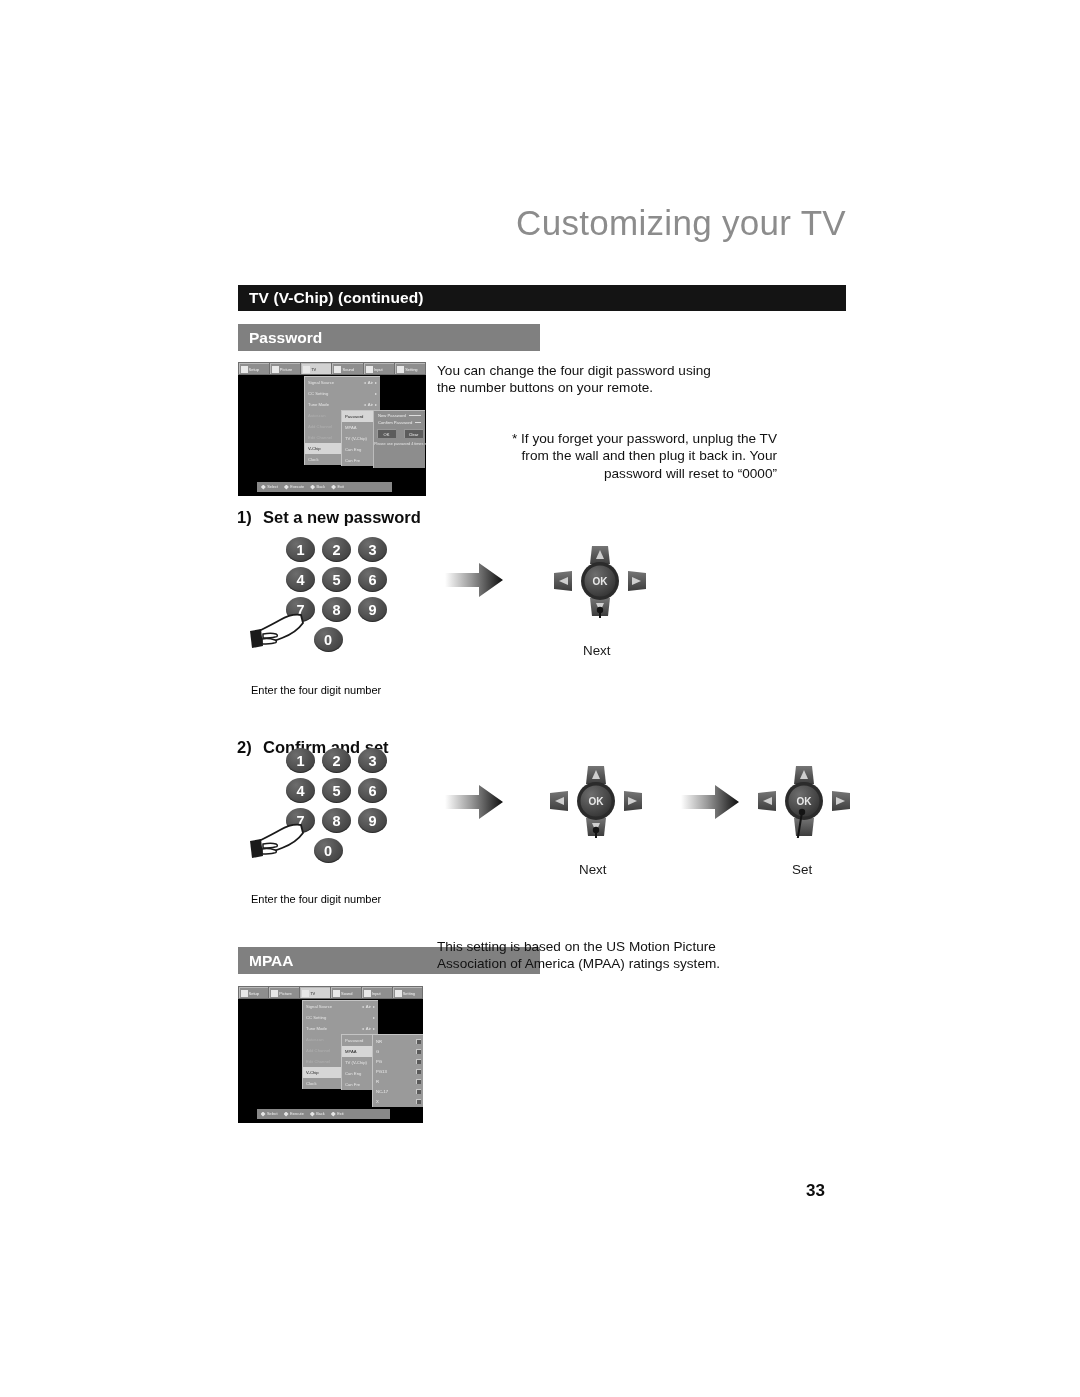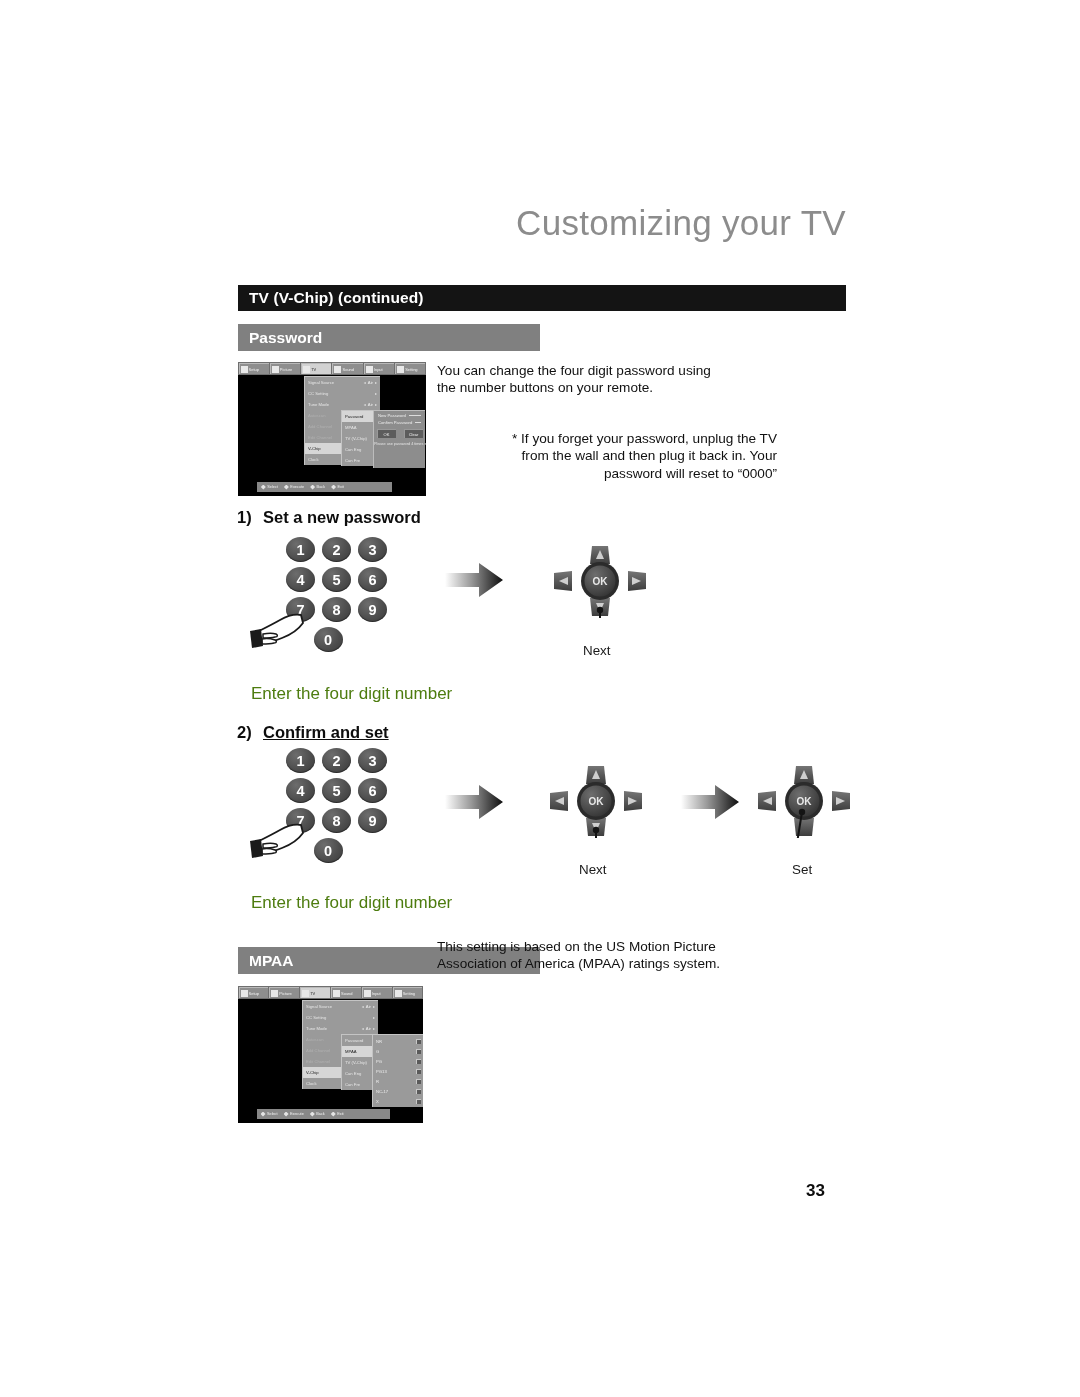--- a/index.html
+++ b/index.html
@@ -204,21 +204,21 @@
 
   
   .step-head {
     position: absolute;
     font-size: 16.5px;
     font-weight: bold;
     color: #0d0d0d;
     white-space: nowrap;
   }
   #step1-head { left: 237px; top: 508px; }
-  #step2-head { left: 237px; top: 723px; text-decoration: underline; }
+  #step2-head { left: 237px; top: 738px; }
   .step-head .num { display: inline-block; width: 26px; }
 
   
   .keypad { position: absolute; width: 120px; }
   #keypad-1 { left: 286px; top: 537px; }
   #keypad-2 { left: 286px; top: 748px; }
   .keypad .krow {
     display: flex; gap: 7px; margin-bottom: 5px;
     justify-content: flex-start;
   }
@@ -237,22 +237,22 @@
 
   .hand {
     position: absolute;
     width: 62px; height: 46px;
   }
   #hand-1 { left: 249px; top: 608px; }
   #hand-2 { left: 249px; top: 818px; }
 
   .caption {
     position: absolute;
-    font-size: 17px;
-    color: #4d7c0f;
+    font-size: 11px;
+    color: #000000;
     white-space: nowrap;
   }
   #cap-1 { left: 251px; top: 684px; }
   #cap-2 { left: 251px; top: 893px; }
 
   
   .garrow { position: absolute; width: 62px; height: 40px; }
   #garrow-1  { left: 443px; top: 560px; }
   #garrow-2a { left: 443px; top: 782px; }
   #garrow-2b { left: 679px; top: 782px; }

